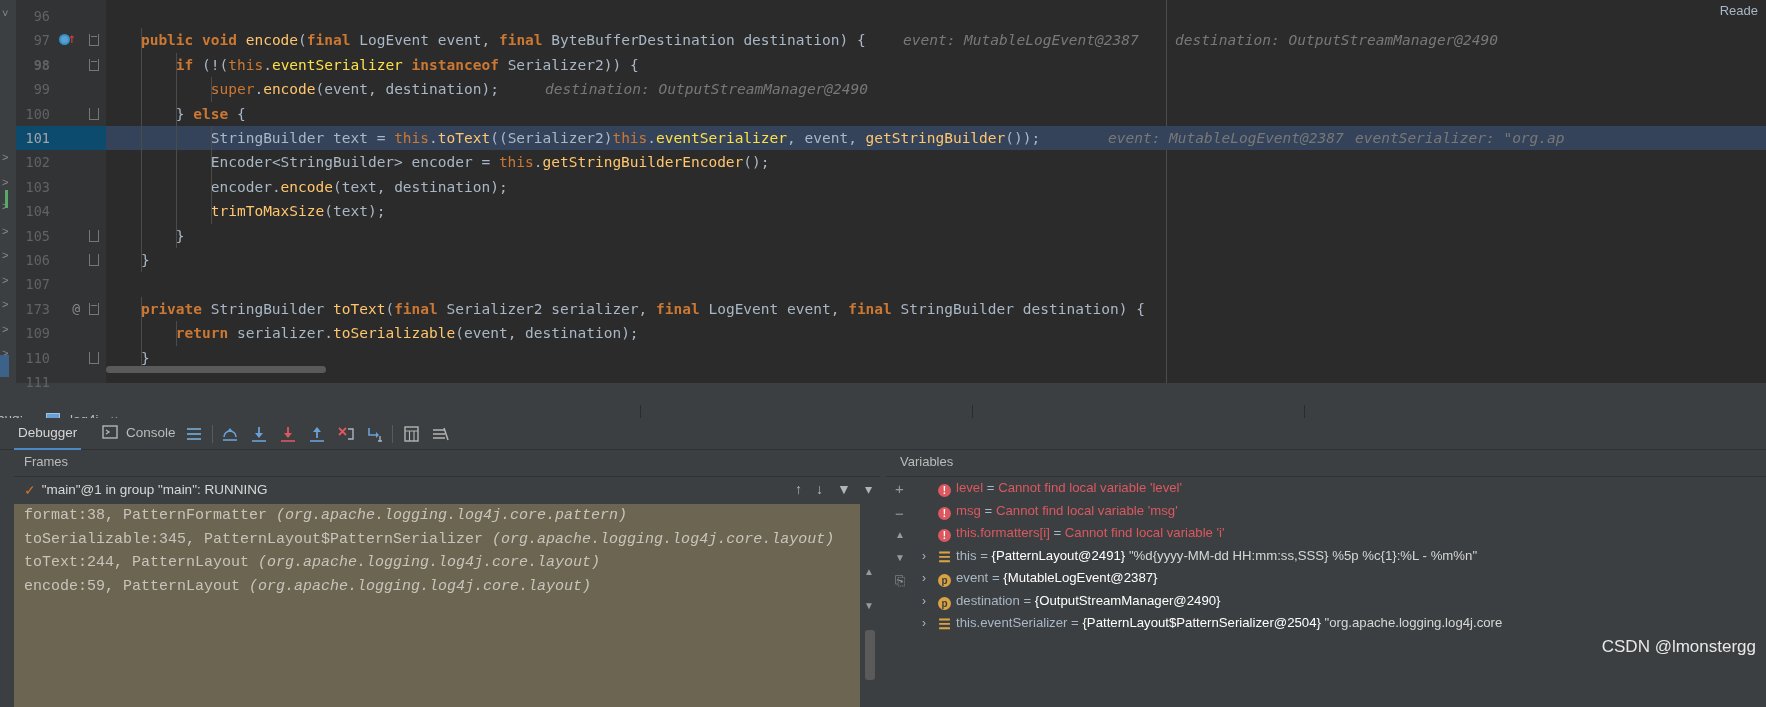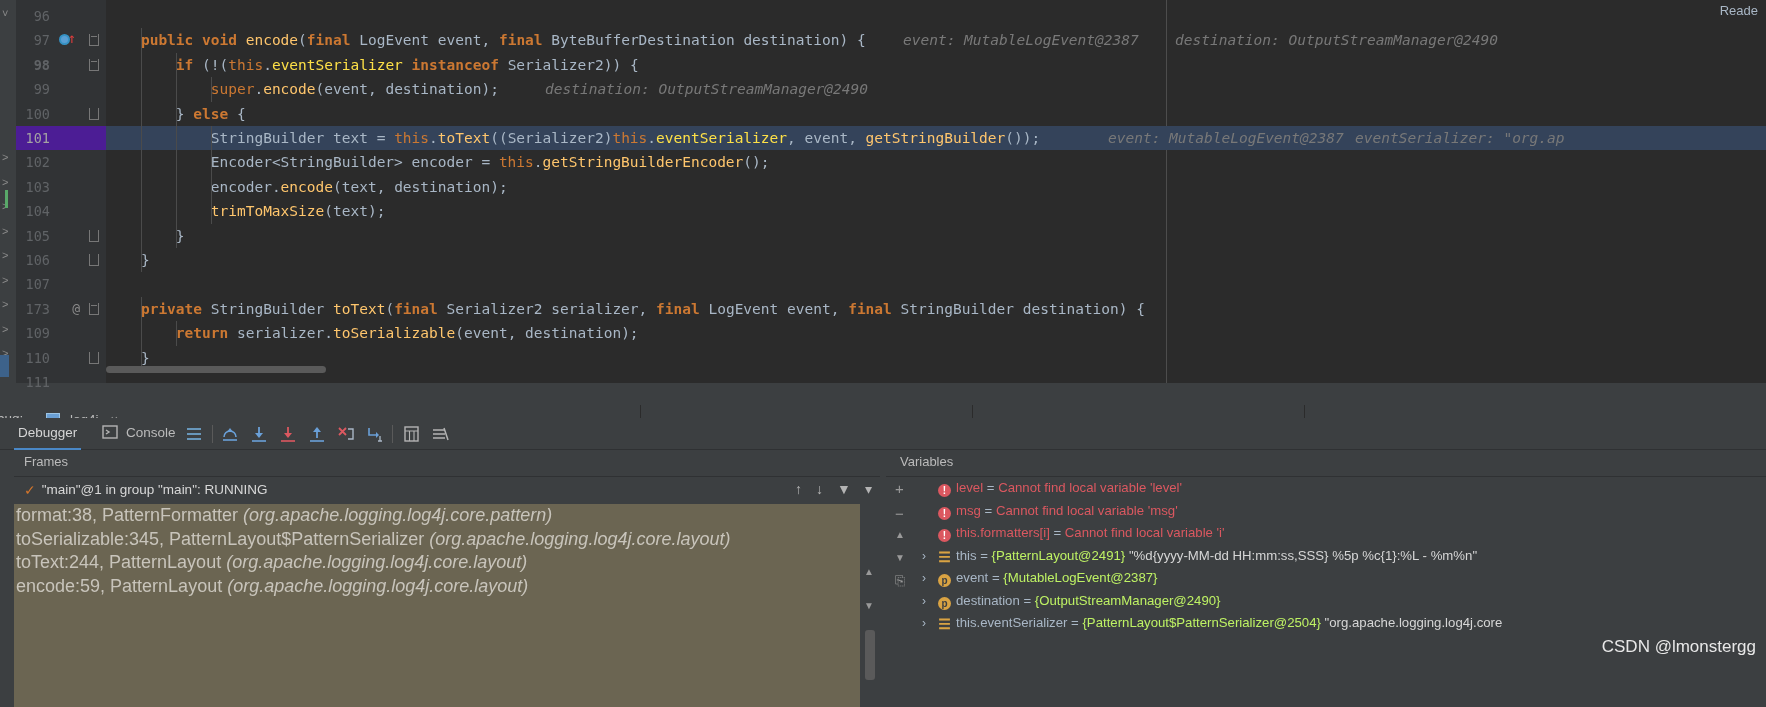--- a/index.html
+++ b/index.html
@@ -34,21 +34,21 @@
   }
   .gutter {
     position: absolute; left: 16px; top: 0; width: 90px; height: 383px;
     background: #313335;
   }
   .gutter-line {
     position: absolute; left: 0; width: 90px; height: 24.4px;
     color: #606366; font-family: "DejaVu Sans Mono", monospace; font-size: 13.5px;
     text-align: right; line-height: 24.4px;
   }
-  .gutter-line.cur { color: #a4a3a3; background: #4c1d95; }
+  .gutter-line.cur { color: #a4a3a3; background: #0c4a6e; }
   .gutter-line .num { position: absolute; right: 56px; }
   .bp {
     position: absolute; right: 36px; top: 6px; width: 11px; height: 11px;
     border-radius: 50%; background: #5a9fd4; border: 2px solid #3592c4;
   }
   .bp-arrow {
     position: absolute; right: 30px; top: 3px; color: #dd3d3d; font-size: 14px; line-height: 1;
   }
   .at-sign { position: absolute; right: 26px; color: #8a8a8a; font-size: 13px; }
   .fold {
@@ -159,22 +159,22 @@
   .thread-arrows {
     position: absolute; right: 8px; top: 4px; display: flex; gap: 14px;
     color: #b4b4b4; font-size: 14px;
   }
   .frame-list {
     position: absolute; left: 0; top: 27px; width: 846px; height: 204px;
     background: #6b6552;
     overflow: hidden;
   }
   .frame-row {
-    height: 23.5px; line-height: 23.5px; padding-left: 2px;
-    font-size: 18px; color: #c8c4bb; white-space: nowrap;
+    height: 23.5px; line-height: 23.5px; padding-left: 10px;
+    font-size: 15px; color: #c8c4bb; white-space: nowrap; font-family: Liberation Mono, monospace;
   }
   .frame-row.sel { background: #2f65ca; color: #ffffff; }
   .frame-row .pkg { font-style: italic; }
   .frames-vscroll {
     position: absolute; right: 0px; top: 27px; width: 20px; height: 204px;
     background: #3c3f41;
   }
   .fv-arrow { position: absolute; left: 4px; color: #9a9a9a; font-size: 10px; }
   .fv-thumb { position:absolute; left:5px; width:10px; background:#5a5a5a; border-radius:3px; }
 
@@ -203,21 +203,21 @@
     color: #ffffff; vertical-align: -2px; margin-right: 5px; font-weight: bold;
   }
   .badge.err { background: #db5860; }
   .badge.p { background: #d9a343; color: #3c3f41; }
   .badge.fld-ic {
     background: transparent; color: #d9a343; font-size: 14px; width: 13px;
   }
   .v-name { color: #a9b7c6; }
   .v-name.errname { color: #db5860; }
   .v-err { color: #db5860; }
-  .v-ref { color: #bef264; }
+  .v-ref { color: #ffffff; }
   .v-str { color: #d6d6d6; }
   .watermark {
     position: absolute; right: 10px; bottom: 50px;
     color: #e8e8e8; font-size: 17px;
   }
 </style>
 </head>
 <body>
 
 <div class="app">

